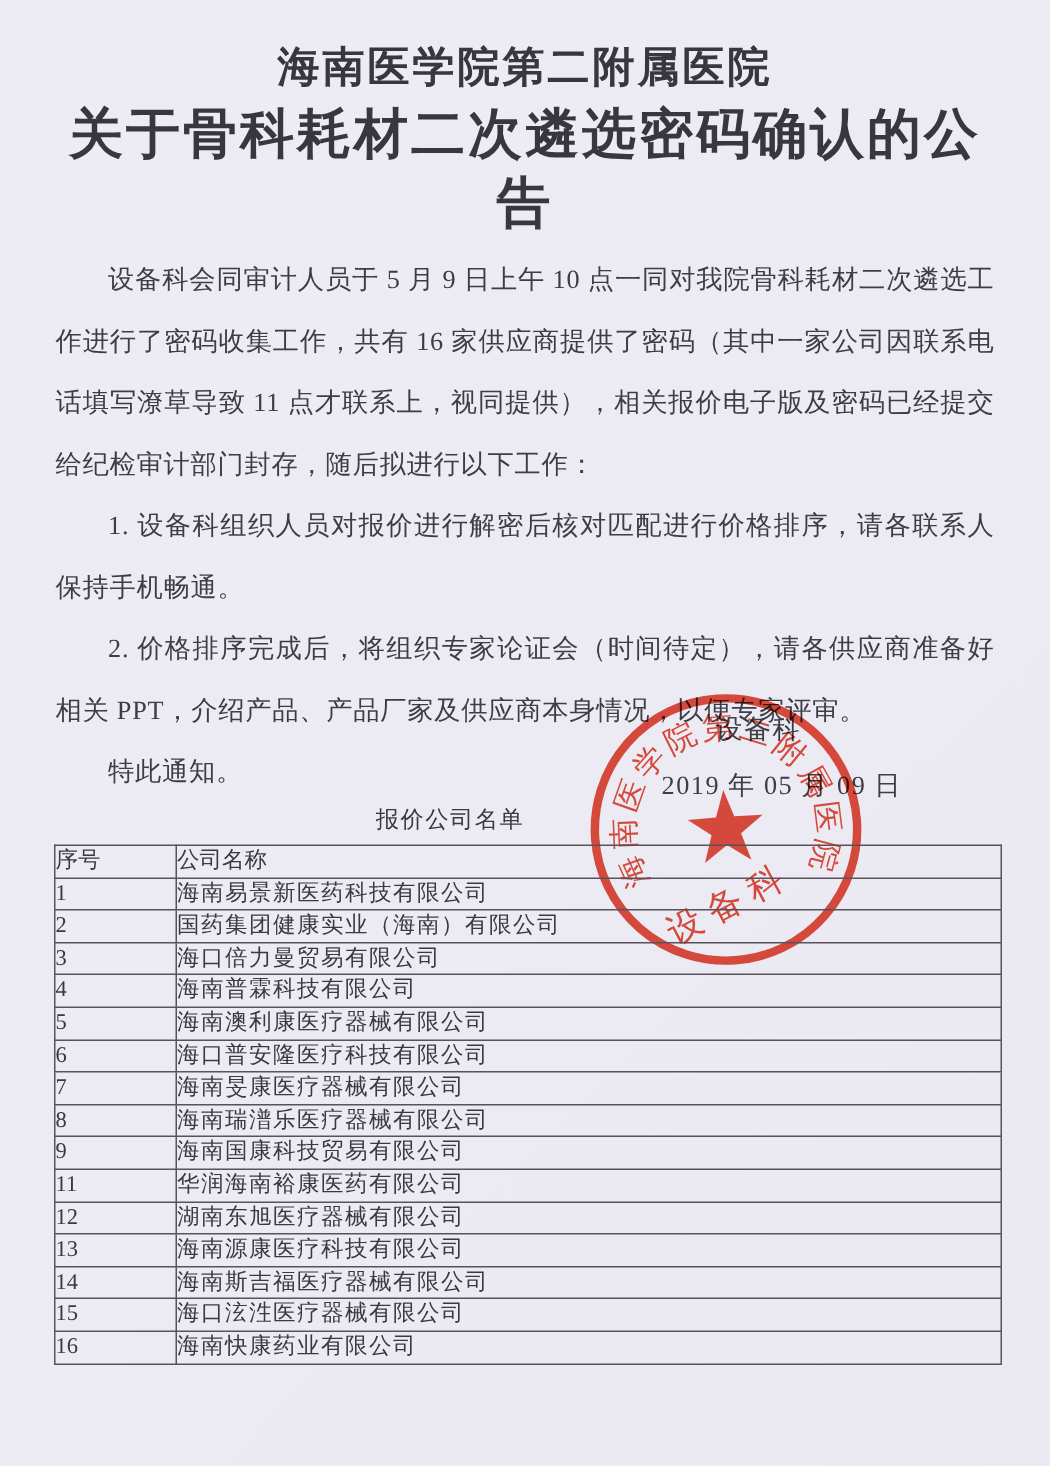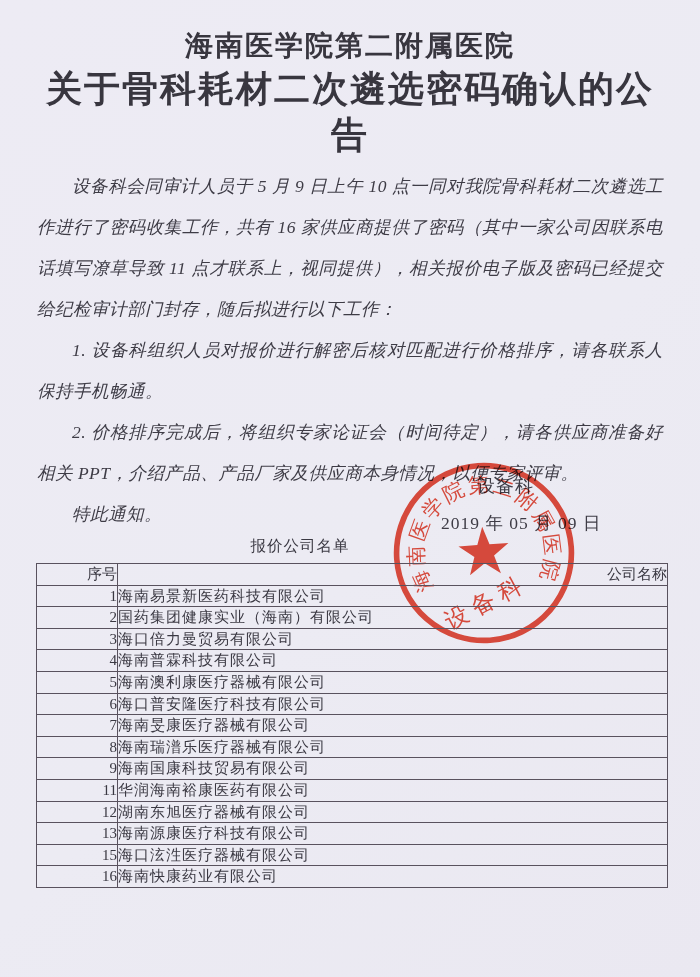--- a/index.html
+++ b/index.html
@@ -27,21 +27,20 @@
   .title-1{font-size:28px;line-height:40px;}
   .title-2{font-size:36px;line-height:46px;}
   .body-text{margin-top:8px;}
   .para{
     margin:0;
     font-size:17.5px;
     line-height:41px;
     text-align:justify;
     text-indent:2em;
     letter-spacing:0.5px;
-    font-style:italic;
   }
   
   .sig-dept{
     position:absolute;left:477px;top:474px;
     font-size:18px;letter-spacing:1px;color:#3e3c46;
   }
   .sig-date{
     position:absolute;left:441px;top:511px;
     font-size:17.5px;letter-spacing:1px;color:#3e3c46;
   }
@@ -72,22 +71,22 @@
     font-size:15px;
     color:#3a3842;
   }
   table.company-table th, table.company-table td{
     border:1px solid #59525e;
     height:20.6px;
     padding:0;
     line-height:20.6px;
     font-weight:normal;
   }
-  th.col-idx, td.col-idx{width:80px;text-align:right;}
-  th.col-name{text-align:right;}
+  th.col-idx, td.col-idx{width:80px;text-align:left;}
+  th.col-name{text-align:left;}
   td.col-name{text-align:left;padding-left:10px;letter-spacing:1px;}
 </style>
 </head>
 <body>
 
 <div class="page">
 
   <div class="title title-1">海南医学院第二附属医院</div>
   <div class="title title-2">关于骨科耗材二次遴选密码确认的公告</div>
 
@@ -165,20 +164,24 @@
           </tr>
           <tr>
             <td class="col-idx">12</td>
             <td class="col-name">湖南东旭医疗器械有限公司</td>
           </tr>
           <tr>
             <td class="col-idx">13</td>
             <td class="col-name">海南源康医疗科技有限公司</td>
           </tr>
           <tr>
+            <td class="col-idx">14</td>
+            <td class="col-name">海南斯吉福医疗器械有限公司</td>
+          </tr>
+          <tr>
             <td class="col-idx">15</td>
             <td class="col-name">海口泫泩医疗器械有限公司</td>
           </tr>
           <tr>
             <td class="col-idx">16</td>
             <td class="col-name">海南快康药业有限公司</td>
           </tr>
         </tbody>
     </table>
   </div>

